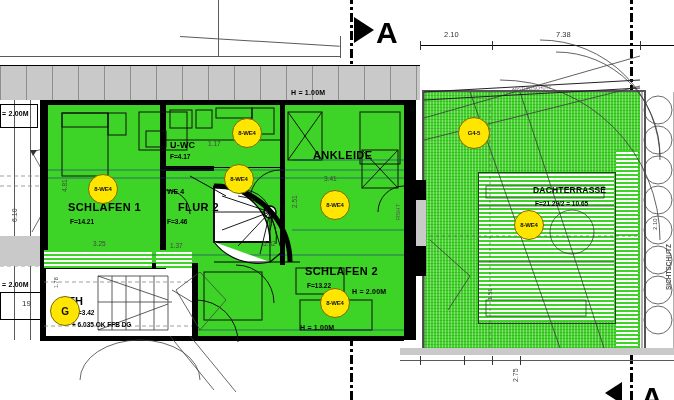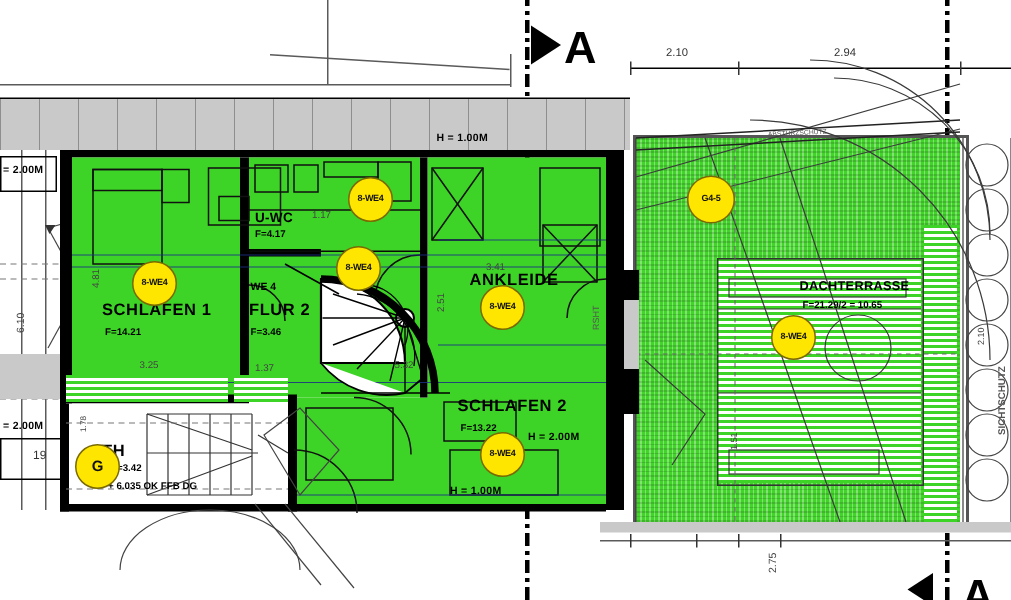--- a/index.html
+++ b/index.html
@@ -49,21 +49,21 @@
 </head>
 <body>
 
 <div id="plan">
 
   <div class="abs line" style="left:420px;top:45px;width:254px;height:1px;"></div>
   <div class="tick" style="left:420px;top:41px;"></div>
   <div class="tick" style="left:492px;top:41px;"></div>
   <div class="tick" style="left:640px;top:41px;"></div>
   <div class="t dim2" style="left:444px;top:31px;">2.10</div>
-  <div class="t dim2" style="left:556px;top:31px;">2.94</div>
+  <div class="t dim2" style="left:556px;top:31px;">7.38</div>
 
   <div class="abs chain-v" style="left:350px;top:0px;width:3px;height:400px;"></div>
   <div class="abs tri-right" style="left:354px;top:17px;"></div>
   <div class="t big-a" style="left:376px;top:18px;">A</div>
 
   <div class="abs chain-v" style="left:630px;top:0px;width:3px;height:400px;"></div>
 
   <div class="abs tri-left" style="left:605px;top:382px;"></div>
   <div class="t big-a" style="left:641px;top:383px;">A</div>
 
@@ -185,30 +185,30 @@
       <path d="M190 176 L226 196" stroke="#000" stroke-width="1"></path>
       <path d="M214 186 A 76 76 0 0 1 290 262" fill="none" stroke="#000" stroke-width="5"></path>
     </g>
   </svg>
 
   <div class="t room" style="left:68px;top:202px;">SCHLAFEN 1</div>
   <div class="t area" style="left:70px;top:219px;">F=14.21</div>
   <div class="t dim" style="left:93px;top:241px;">3.25</div>
   <div class="t dim vtext" style="left:62px;top:192px;transform:rotate(-90deg);">4.81</div>
 
-  <div class="t room" style="left:166px;top:202px;">FLUR 2</div>
+  <div class="t room" style="left:178px;top:202px;">FLUR 2</div>
   <div class="t area" style="left:167px;top:219px;">F=3.46</div>
   <div class="t area" style="left:167px;top:188px;font-size:7px;">WE 4</div>
   <div class="t dim" style="left:170px;top:243px;">1.37</div>
 
   <div class="t room-sm" style="left:170px;top:141px;">U-WC</div>
   <div class="t area" style="left:170px;top:154px;">F=4.17</div>
   <div class="t dim" style="left:208px;top:141px;">1.17</div>
 
-  <div class="t room" style="left:313px;top:150px;margin-top:32px;">ANKLEIDE</div>
+  <div class="t room" style="left:313px;top:150px;">ANKLEIDE</div>
   <div class="t dim" style="left:324px;top:176px;">3.41</div>
   <div class="t dim vtext" style="left:292px;top:208px;transform:rotate(-90deg);">2.51</div>
 
   <div class="t room" style="left:305px;top:266px;">SCHLAFEN 2</div>
   <div class="t area" style="left:307px;top:283px;">F=13.22</div>
   <div class="t dim" style="left:263px;top:241px;">5.32</div>
   <div class="t room-sm" style="left:352px;top:288px;font-size:7px;">H = 2.00M</div>
   <div class="t room-sm" style="left:300px;top:324px;font-size:7px;">H = 1.00M</div>
 
   <div class="t tiny vtext" style="left:395px;top:220px;transform:rotate(-90deg);font-size:6px;">RSHT</div>

